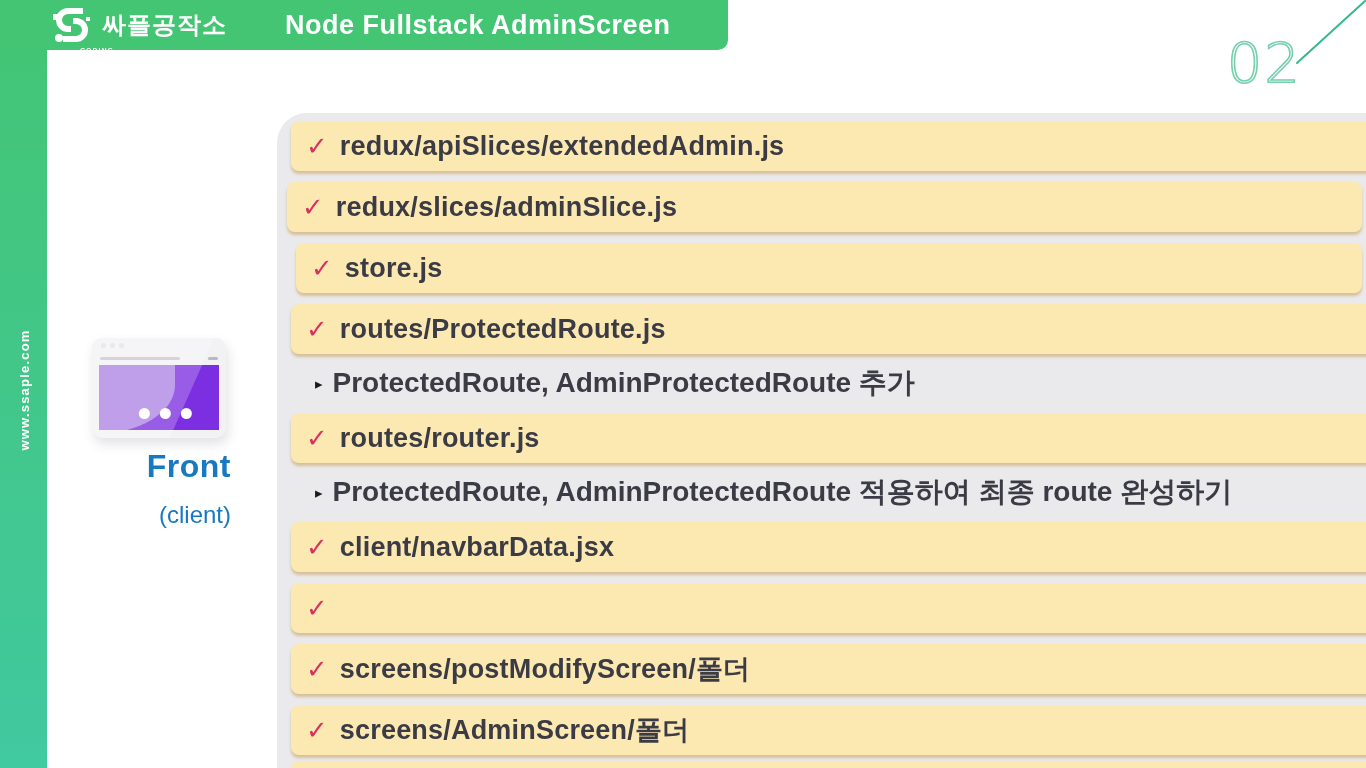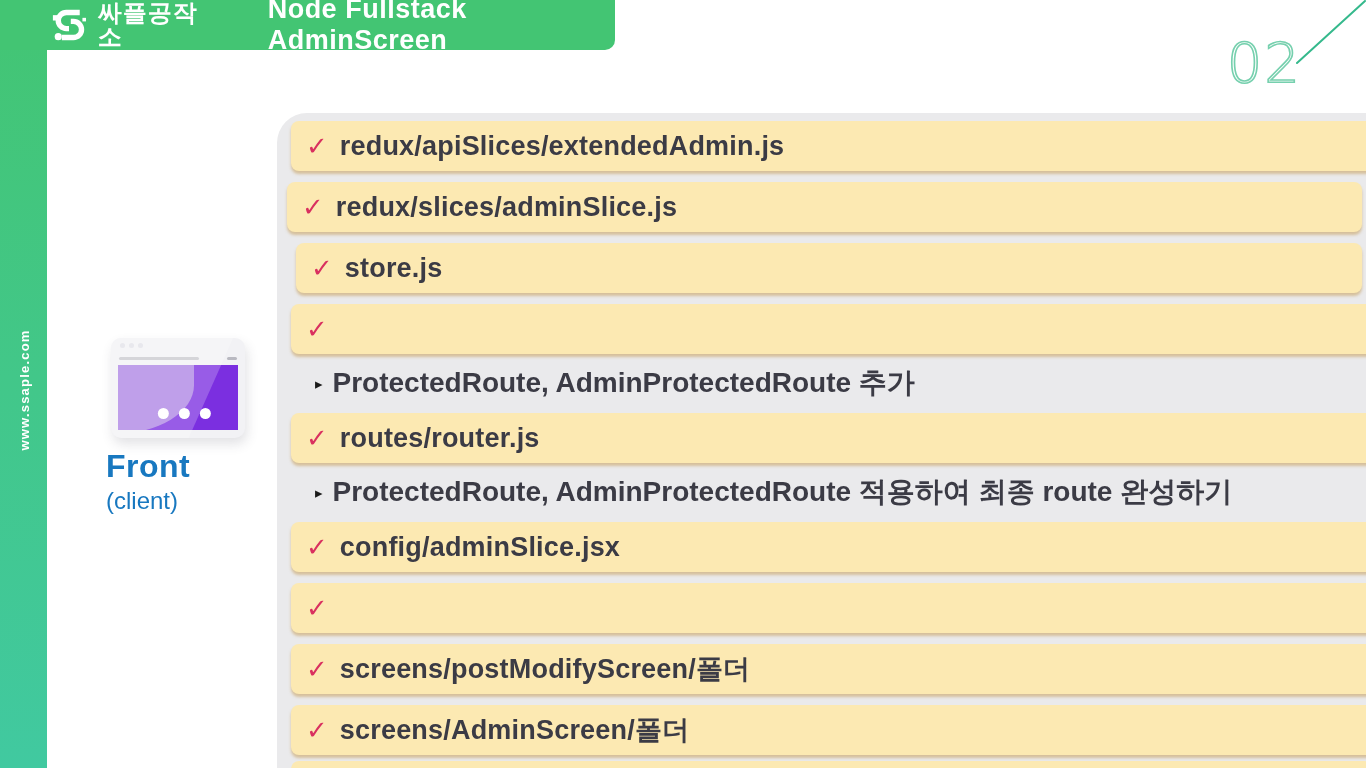--- a/index.html
+++ b/index.html
@@ -12,21 +12,21 @@
   html,body{width:1366px;height:768px;overflow:hidden;}
   body{font-family:"Liberation Sans","DejaVu Sans",sans-serif;background:#fff;position:relative;}
 
   
   .side-strip{position:absolute;left:0;top:0;width:47px;height:768px;
     background:linear-gradient(180deg,var(--green) 0%,var(--teal) 100%);z-index:2;}
   .side-url{position:absolute;left:50%;top:390px;transform:translate(-50%,-50%) rotate(-90deg);
     color:#fff;font-size:13px;letter-spacing:1.2px;font-weight:600;white-space:nowrap;}
 
   
-  .header{position:absolute;left:0;top:0;width:615px;height:50px;background:var(--green);
+  .header{position:absolute;left:0;top:0;width:728px;height:50px;background:var(--green);
     border-bottom-right-radius:10px;z-index:3;display:flex;align-items:center;}
   .logo{display:flex;align-items:center;margin-left:52px;position:relative;}
   .logo-glyph{width:40px;height:42px;margin-right:10px;}
   .logo-kr{color:#fff;font-size:24px;font-weight:800;letter-spacing:1px;position:relative;line-height:1;}
   .logo-sub{position:absolute;left:28px;bottom:-8px;color:#fff;font-size:7px;letter-spacing:1px;font-weight:700;}
   .header-title{color:#fff;font-size:27px;font-weight:700;margin-left:58px;letter-spacing:.5px;}
 
   
   .page-num{position:absolute;top:30px;right:64px;font-size:56px;font-weight:300;
     color:transparent;-webkit-text-stroke:1.6px var(--outline);letter-spacing:2px;z-index:1;
@@ -45,37 +45,37 @@
   .bar.inset{margin-right:4px;}
   .check{color:var(--check);font-size:26px;font-weight:700;margin-right:12px;line-height:1;}
   .bar-label{color:var(--text);font-size:27px;font-weight:600;letter-spacing:.2px;white-space:nowrap;}
   .subrow{height:38px;margin:10px 0 0 38px;display:flex;align-items:center;}
   .tri{color:#1a1a1a;font-size:15px;margin-right:10px;line-height:1;}
   .sub-label{color:var(--text);font-size:28px;font-weight:600;white-space:nowrap;}
   .partial-bar{position:absolute;left:14px;right:-6px;bottom:-2px;height:9px;
     background:var(--bar);border-radius:8px 8px 0 0;}
 
   
-  .front-group{position:absolute;left:106px;top:338px;width:144px;text-align:left;z-index:2;}
+  .front-group{position:absolute;left:87px;top:338px;width:144px;text-align:right;z-index:2;}
   .browser{width:134px;height:100px;background:#f2f2f5;border-radius:10px;margin:0 auto;
     box-shadow:2px 6px 12px rgba(60,60,80,.15);position:relative;overflow:hidden;}
   .b-dots{position:absolute;top:5px;left:9px;display:flex;gap:4px;}
   .b-dots i{width:5px;height:5px;border-radius:50%;background:#e2e2e8;}
   .b-addr{position:absolute;top:16px;left:8px;right:8px;height:8px;display:flex;align-items:center;justify-content:space-between;}
   .b-line{height:3px;width:68%;background:#c9c9cf;border-radius:2px;}
   .b-dash{height:3px;width:10px;background:#b9b9c1;border-radius:2px;}
   .b-content{position:absolute;left:7px;right:7px;top:27px;bottom:8px;background:var(--purple-dark);overflow:hidden;}
   .b-overlay{position:absolute;left:-18px;top:-12px;width:78%;height:125%;background:var(--purple-light);
     border-bottom-right-radius:85% 60%;opacity:.95;}
   .b-cdots{position:absolute;left:50%;top:66%;transform:translateX(-38%);display:flex;gap:10px;}
   .b-cdots i{width:11px;height:11px;border-radius:50%;background:#fff;}
   .b-sheen{position:absolute;left:-40%;top:-60%;width:110%;height:220%;background:rgba(255,255,255,.22);
     transform:rotate(24deg);}
   .front-title{color:var(--blue);font-size:32px;font-weight:600;margin-top:10px;letter-spacing:.5px;}
-  .front-sub{color:var(--blue);font-size:24px;font-weight:500;margin-top:2px;}
+  .front-sub{color:var(--blue);font-size:24px;font-weight:500;margin-top:16px;}
 </style>
 </head>
 <body>
 
 <div class="side-strip">
   <span class="side-url">www.ssaple.com</span>
 </div>
 
 <div class="header">
   <div class="logo">
@@ -121,20 +121,21 @@
     <div class="bar inset">
       <span class="check">✓</span>
       <span class="bar-label">store.js</span>
     </div>
 
   </div>
 
   <div class="row">
     <div class="bar full">
       <span class="check">✓</span>
+      <span class="bar-label">routes/ProtectedRoute.js</span>
     </div>
     <div class="subrow">
       <span class="tri">▸</span>
       <span class="sub-label">ProtectedRoute, AdminProtectedRoute 추가</span>
     </div>
   </div>
 
   <div class="row">
     <div class="bar full">
       <span class="check">✓</span>
@@ -142,21 +143,21 @@
     </div>
     <div class="subrow">
       <span class="tri">▸</span>
       <span class="sub-label">ProtectedRoute, AdminProtectedRoute 적용하여 최종 route 완성하기</span>
     </div>
   </div>
 
   <div class="row">
     <div class="bar full">
       <span class="check">✓</span>
-      <span class="bar-label">config/adminSlice.jsx</span>
+      <span class="bar-label">client/navbarData.jsx</span>
     </div>
 
   </div>
 
   <div class="row">
     <div class="bar full">
       <span class="check">✓</span>
     </div>
 
   </div>

